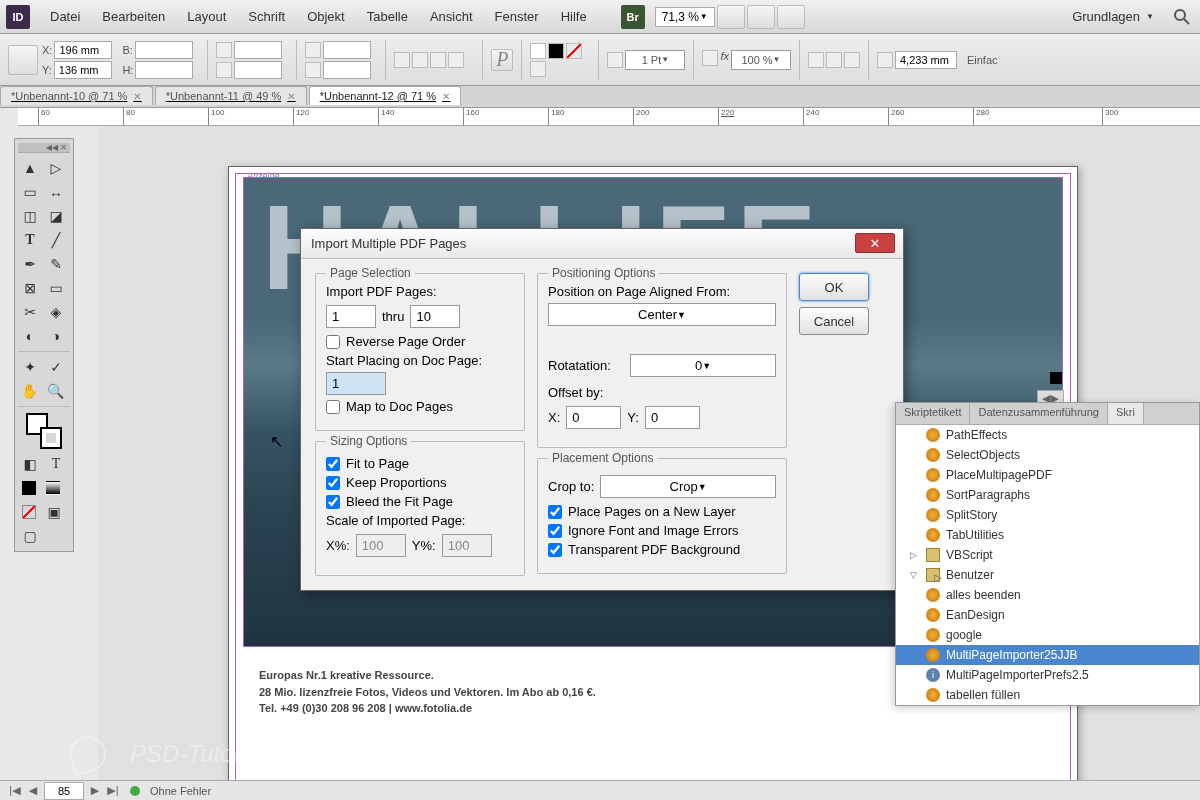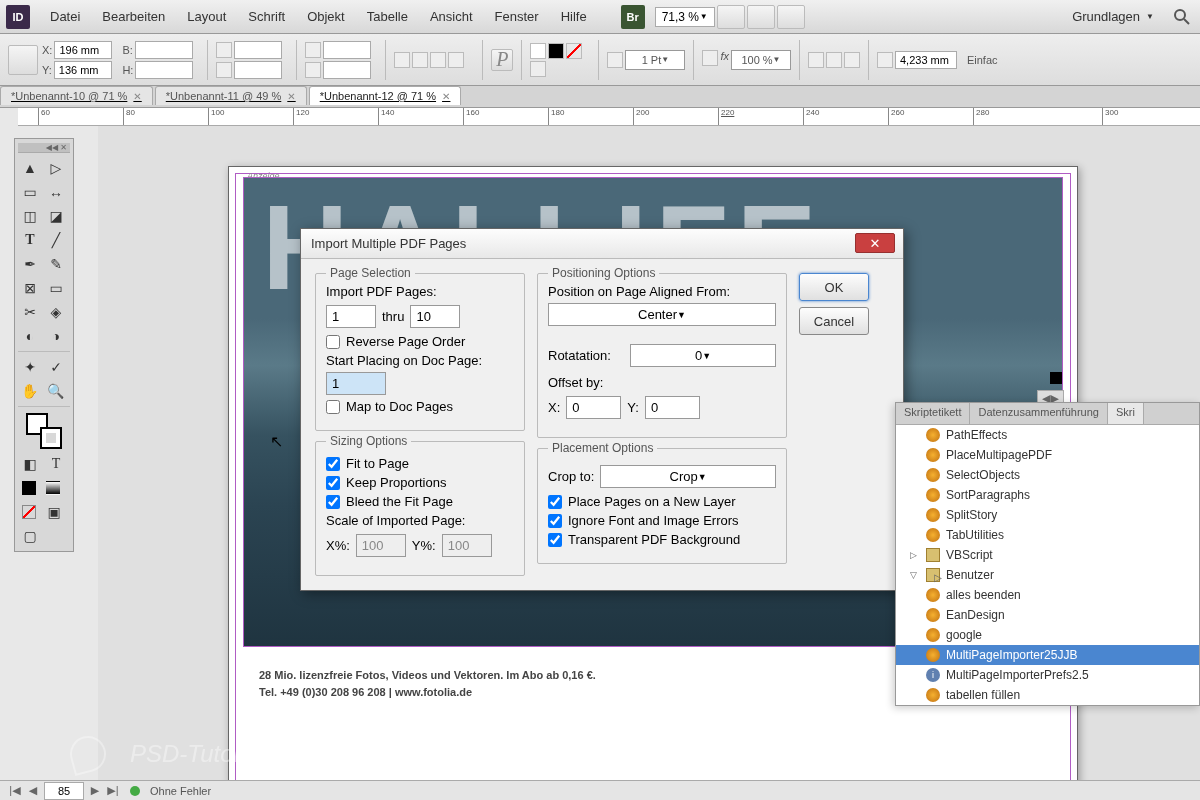--- a/index.html
+++ b/index.html
@@ -307,20 +307,21 @@
 </div>
 
 <div class="canvas-area">
   <div class="page">
     <div class="page-border"></div>
     <div class="anzeige">Anzeige</div>
     <div class="hero">
       <div class="hero-text">HALLIFE</div>
     </div>
     <div class="footer-text">
+      <div class="bold">Europas Nr.1 kreative Ressource.</div>
       <div class="bold">28 Mio. lizenzfreie Fotos, Videos und Vektoren. Im Abo ab 0,16 €.</div>
       <div class="bold">Tel. +49 (0)30 208 96 208 | www.fotolia.de</div>
     </div>
   </div>
   <div class="green-pill"></div>
   <div class="black-box"></div>
 </div>
 
 <div class="dialog">
   <div class="dlg-title">
@@ -372,21 +373,21 @@
       </div>
     </div>
     <div class="dlg-right">
       <div class="fieldset">
         <div class="legend">Positioning Options</div>
         <div class="flabel">Position on Page Aligned From:</div>
         <div class="fselect">
             <span>Center</span>
             <span style="font-size:9px">▼</span>
           </div>
-        <div class="frow" style="margin-top:18px">
+        <div class="frow" style="margin-top:28px">
           <span style="width:76px">Rotatation:</span>
           <div class="fselect" style="flex:1">
               <span>0</span>
               <span style="font-size:9px">▼</span>
             </div>
         </div>
         <div class="flabel" style="margin-top:8px">Offset by:</div>
         <div class="frow">
           <span>X:</span>
           <input class="finput" style="width: 55px;" value="0">
@@ -431,25 +432,25 @@
     <div class="ptab">Datenzusammenführung</div>
     <div class="ptab active">Skri</div>
   </div>
   <div class="panel-body" id="scriptList">
       <div class="script-row">
         <div class="script-icon s"></div>
         <span>PathEffects</span>
       </div>
       <div class="script-row">
         <div class="script-icon s"></div>
+        <span>SelectObjects</span>
+      </div>
+      <div class="script-row">
+        <div class="script-icon s"></div>
         <span>PlaceMultipagePDF</span>
-      </div>
-      <div class="script-row">
-        <div class="script-icon s"></div>
-        <span>SelectObjects</span>
       </div>
       <div class="script-row">
         <div class="script-icon s"></div>
         <span>SortParagraphs</span>
       </div>
       <div class="script-row">
         <div class="script-icon s"></div>
         <span>SplitStory</span>
       </div>
       <div class="script-row">

